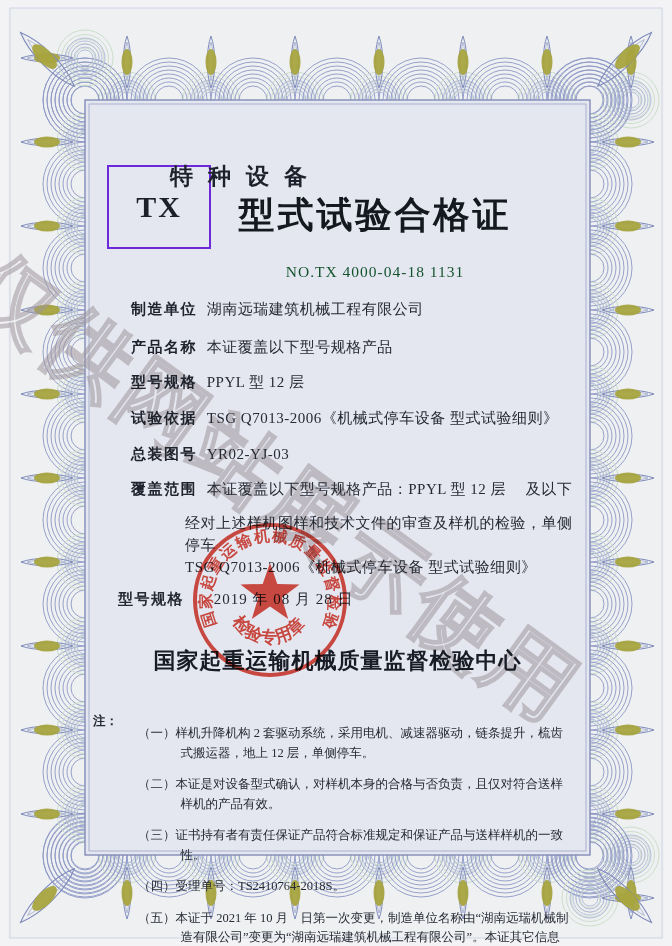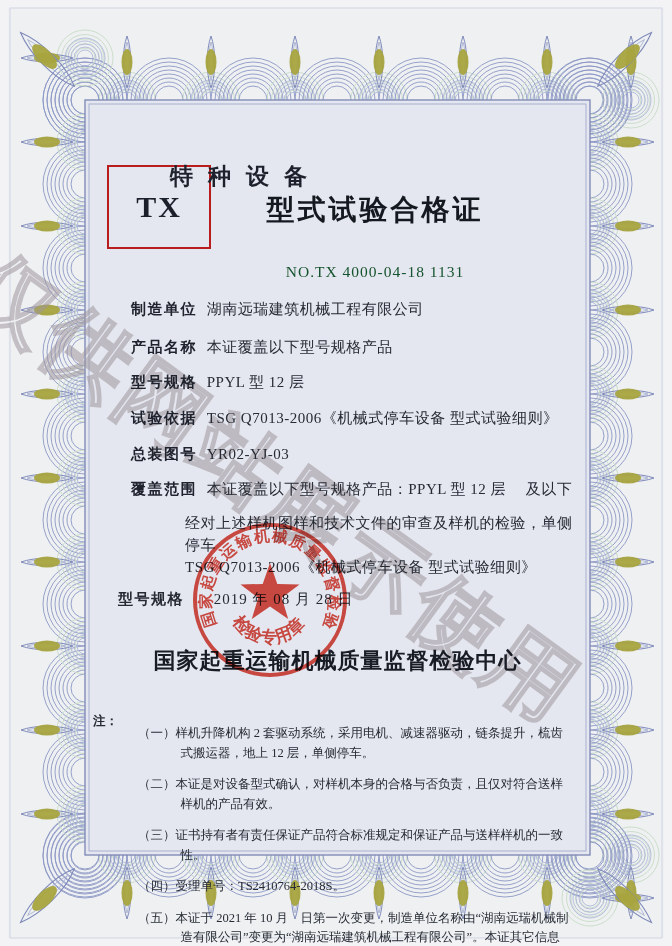--- a/index.html
+++ b/index.html
@@ -14,30 +14,30 @@
   .watermark{
     position:absolute;left:14px;top:228px;z-index:1;
     white-space:nowrap;font-weight:700;font-size:86px;letter-spacing:5px;
     transform:rotate(36deg);transform-origin:left top;
     color:transparent;-webkit-text-stroke:2px rgba(158,150,156,.55);
     pointer-events:none;
   }
   .content{position:absolute;inset:0;z-index:2;}
   .tx-box{
     position:absolute;left:107px;top:165px;width:100px;height:80px;
-    border:2px solid #b91c1c;display:flex;align-items:center;justify-content:center;
+    border:2px solid #6d28d9;display:flex;align-items:center;justify-content:center;
     font-size:30px;font-weight:700;letter-spacing:2px;color:#1c202b;
   }
   .supertitle{
     position:absolute;left:160px;top:161px;width:430px;
     font-size:23px;font-weight:600;letter-spacing:15px;padding-left:10px;color:#1d212b;
   }
   .cert-title{
     position:absolute;left:160px;top:191px;width:430px;text-align:center;
-    font-size:28px;font-weight:700;letter-spacing:3px;color:#14181f;
+    font-size:36px;font-weight:700;letter-spacing:3px;color:#14181f;
   }
   .cert-no{
     position:absolute;left:160px;top:263px;width:430px;text-align:center;
     font-size:15.5px;letter-spacing:1px;color:#14532d;
   }
   .field-row{position:absolute;left:122px;font-size:15px;white-space:nowrap;}
   .f-label{display:inline-block;width:72px;font-weight:600;letter-spacing:1.5px;color:#1f232d;margin-left:9px;}
   .f-value{letter-spacing:.5px;}
   .statement{position:absolute;left:185px;top:512px;width:390px;font-size:15px;line-height:22px;letter-spacing:.5px;}
   .issue-row{position:absolute;left:118px;top:590px;font-size:15px;white-space:nowrap;}

